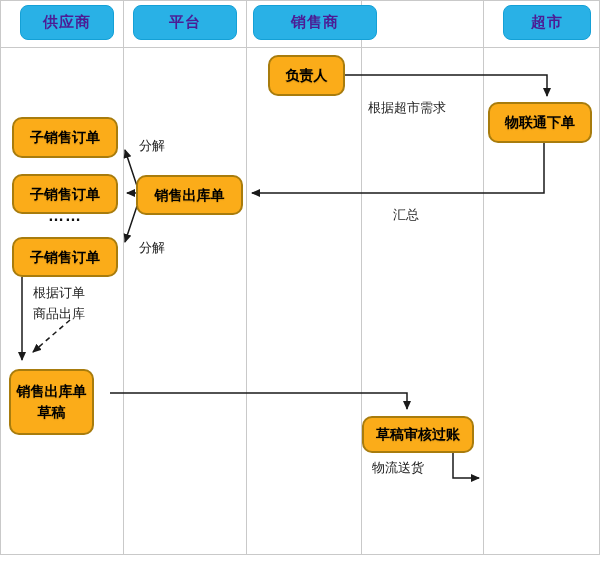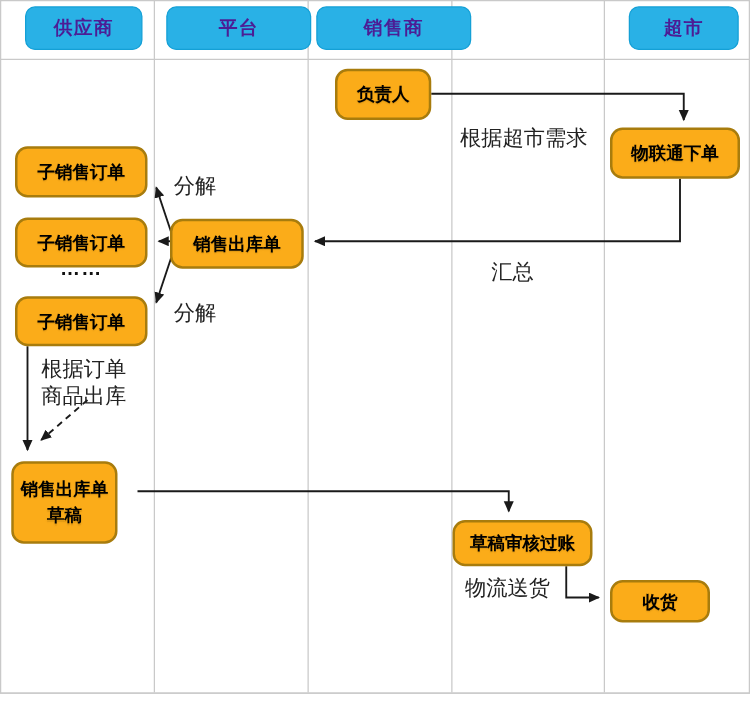--- a/index.html
+++ b/index.html
@@ -28,21 +28,21 @@
   }
   .node{
     position:absolute;border-radius:10px;
     background:var(--node-fill);border:2px solid var(--node-border);
     color:#000000;font-weight:bold;font-size:14px;
     display:flex;flex-direction:column;align-items:center;justify-content:center;
     box-sizing:border-box;line-height:1.5;
     text-shadow:0 1px 1px rgba(120,80,0,0.25);
   }
   .lbl{
-    position:absolute;color:#222;font-size:17px;white-space:nowrap;
+    position:absolute;color:#222;font-size:13px;white-space:nowrap;
   }
   .dots{font-weight:bold;font-size:16px;color:#111;letter-spacing:1px;}
   svg.edges{position:absolute;left:0;top:0;pointer-events:none;}
   .edge{stroke:var(--ink);stroke-width:1.5;fill:none;}
   .edge.dashed{stroke-dasharray:5 4;}
   .arrowhead{fill:var(--ink);}
 </style>
 </head>
 <body>
 
@@ -50,21 +50,21 @@
 
   <div class="frame"></div>
   <div class="vline" style="left:123px"></div>
   <div class="vline" style="left:246px"></div>
   <div class="vline" style="left:361px"></div>
   <div class="vline" style="left:483px"></div>
   <div class="hline" style="top:47px"></div>
   <div class="hline" style="top:554px"></div>
 
   <div class="lane-btn" style="left:20px;width:94px">供应商</div>
-  <div class="lane-btn" style="left:133px;width:116px">平台</div>
+  <div class="lane-btn" style="left:133px;width:104px">平台</div>
   <div class="lane-btn" style="left:253px;width:124px">销售商</div>
   <div class="lane-btn" style="left:503px;width:88px">超市</div>
 
   <svg class="edges" width="600" height="563" viewBox="0 0 600 563">
     <defs>
       <marker id="arrow" markerWidth="10" markerHeight="9" refX="8" refY="4" orient="auto" markerUnits="userSpaceOnUse">
         <path class="arrowhead" d="M0,0 L9,4 L0,8 z"></path>
       </marker>
     </defs>
     <path class="edge" d="M345 75 H547 V96" marker-end="url(#arrow)"></path>
@@ -82,21 +82,20 @@
   <div class="node" style="left:488px;top:102px;width:104px;height:41px">物联通下单</div>
   <div class="node" style="left:136px;top:175px;width:107px;height:40px">销售出库单</div>
   <div class="node" style="left:12px;top:117px;width:106px;height:41px">子销售订单</div>
   <div class="node" style="left:12px;top:174px;width:106px;height:40px">子销售订单</div>
   <div class="node" style="left:12px;top:237px;width:106px;height:40px">子销售订单</div>
   <div class="node" style="left:9px;top:369px;width:85px;height:66px">
     <span>销售出库单</span>
     <span>草稿</span>
   </div>
   <div class="node" style="left:362px;top:416px;width:112px;height:37px">草稿审核过账</div>
-  <div class="node" style="left:488px;top:464px;width:80px;height:34px">收货</div>
 
   <span class="lbl" style="left:368px;top:99px">根据超市需求</span>
   <span class="lbl" style="left:393px;top:206px">汇总</span>
   <span class="lbl" style="left:139px;top:137px">分解</span>
   <span class="lbl" style="left:139px;top:239px">分解</span>
   <span class="lbl dots" style="left:48px;top:207px">……</span>
   <span class="lbl" style="left:33px;top:284px">根据订单</span>
   <span class="lbl" style="left:33px;top:305px">商品出库</span>
   <span class="lbl" style="left:372px;top:459px">物流送货</span>
 

